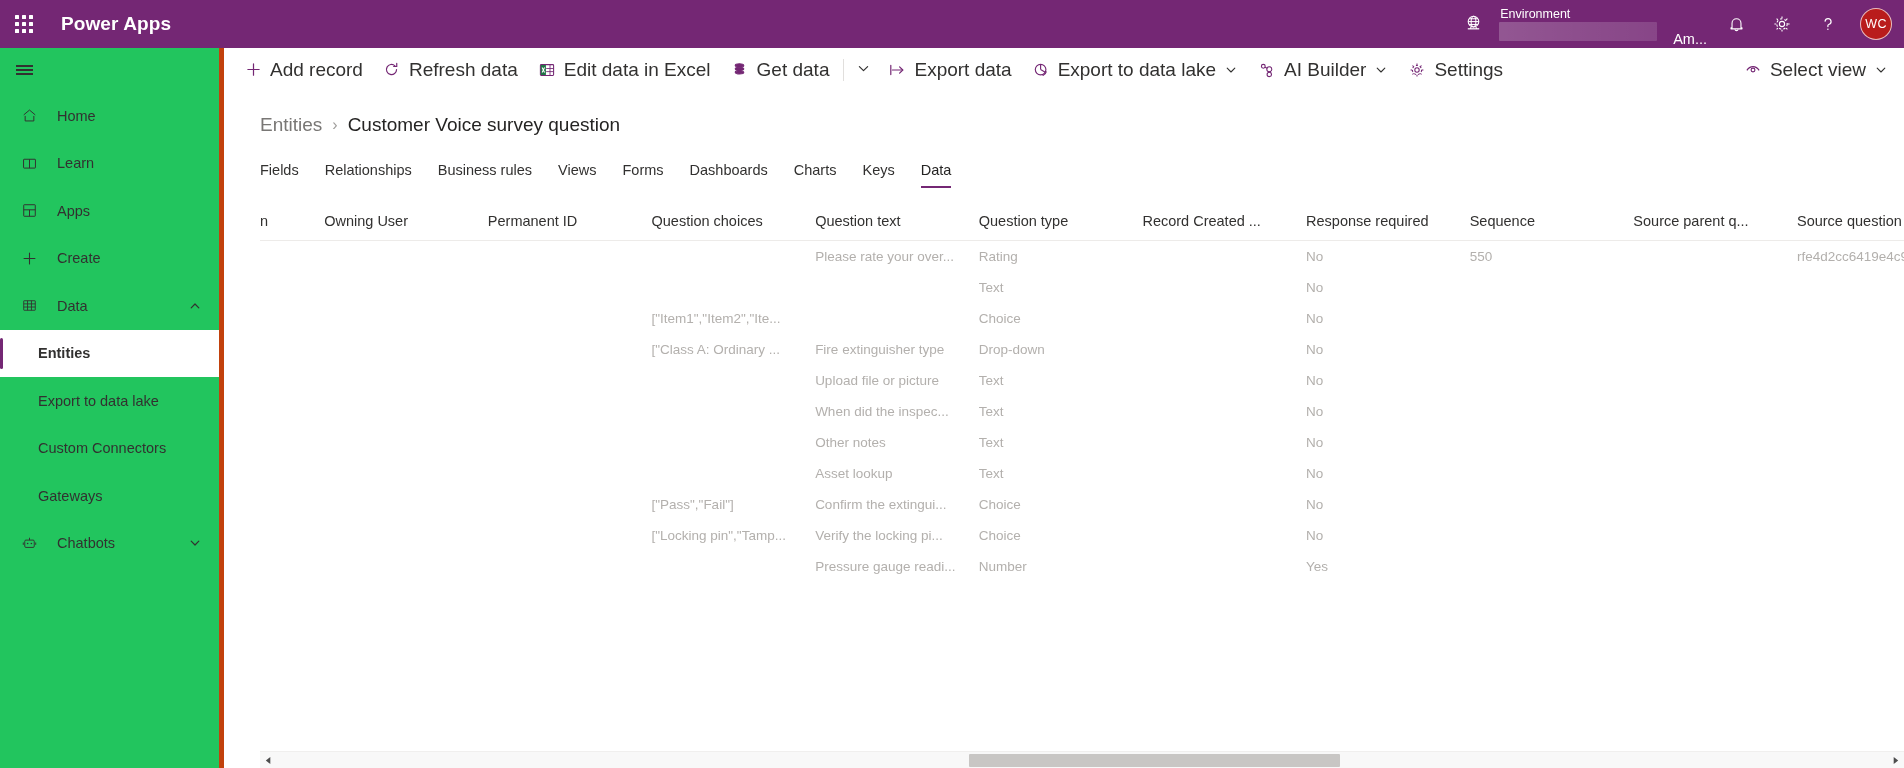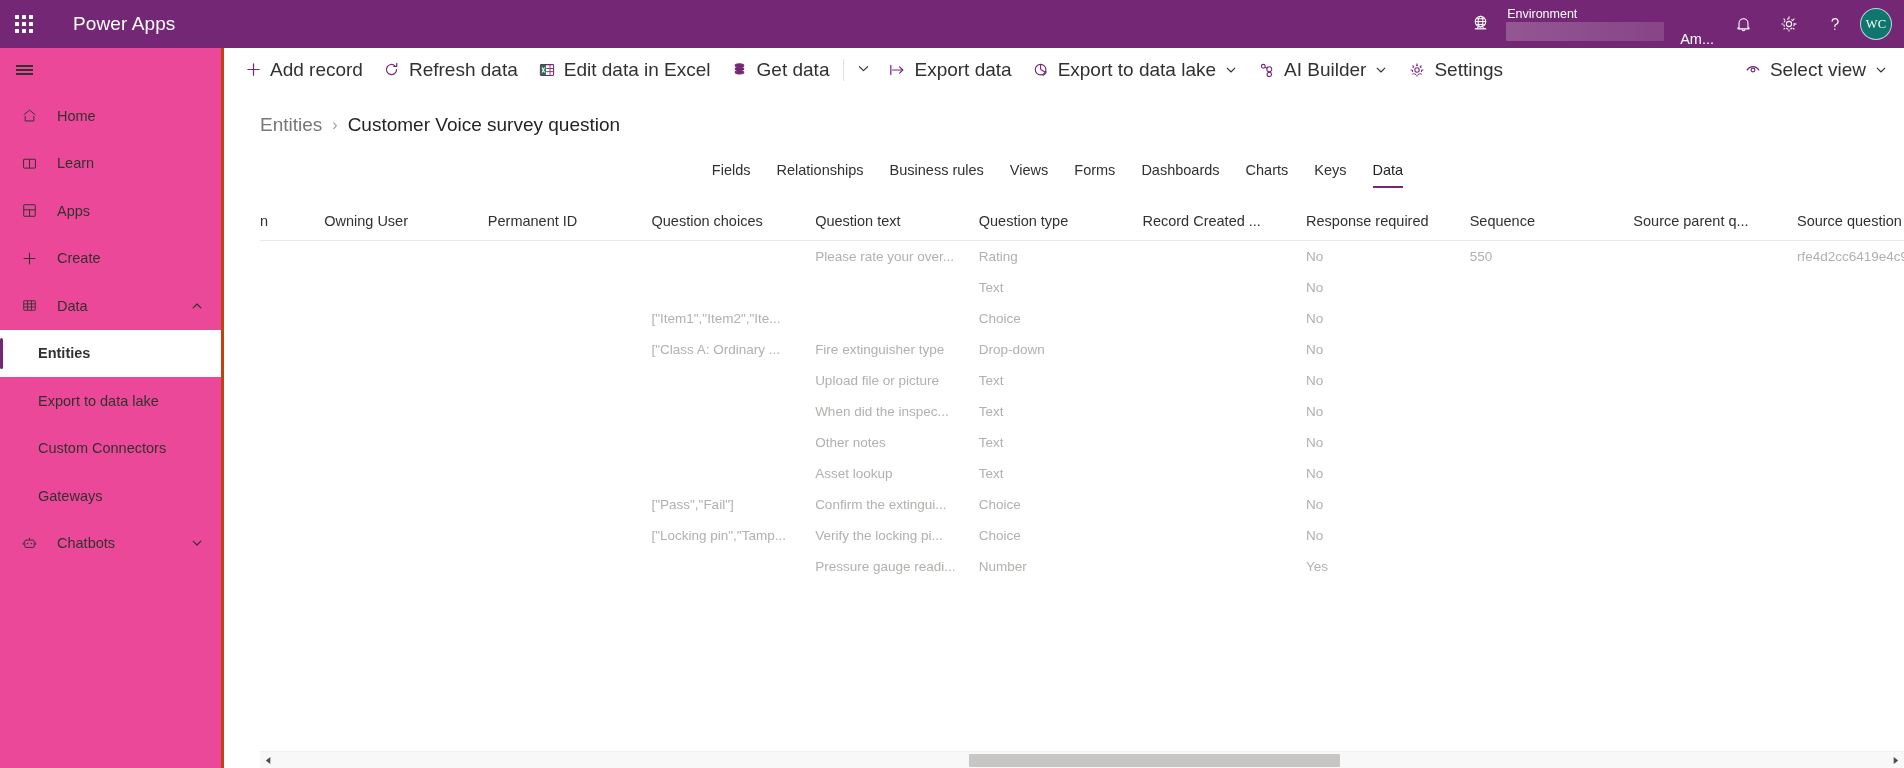--- a/index.html
+++ b/index.html
@@ -27,23 +27,23 @@
     cursor: pointer;
   }
   .waffle-grid {
     display: grid;
     grid-template-columns: repeat(3, 4px);
     grid-template-rows: repeat(3, 4px);
     gap: 3px;
   }
   .waffle-grid i { width: 4px; height: 4px; background: #ffffff; border-radius: 0.5px; display: block; }
   .brand {
-    font-size: 19px; font-weight: normal;
+    font-size: 19px; font-weight: bold;
     letter-spacing: .1px;
-    margin-left: 25px;
+    margin-left: 13px;
     cursor: pointer;
     white-space: nowrap;
   }
   .topbar-spacer { flex: 1; }
   .env-area {
     display: flex; 
     gap: 15px;
     margin-right: 10px;
     cursor: pointer;
   }
@@ -65,37 +65,36 @@
     white-space: nowrap;
   }
   .topbar-icon {
     width: 46px; height: 48px;
     display: flex; align-items: center; justify-content: center;
     cursor: pointer;
   }
   .avatar {
     width: 32px; height: 32px; border-radius: 50%;
     border: 1px solid rgba(255,255,255,.7);
-    background: #0f766e;
+    background: #b91c1c;
     display: flex; align-items: center; justify-content: center;
     font-size: 12.5px; color: #fff; letter-spacing: .3px;
-    margin-right: 12px; margin-left: 2px;
+    margin-right: 12px; margin-left: 9px;
     cursor: pointer;
     flex: 0 0 auto;
-    font-family: Liberation Serif, serif;
   }
 
   
   .body-row { flex: 1; display: flex; min-height: 0; }
 
   
   .sidebar {
     width: 224px; min-width: 224px;
-    background: #ec4899;
-    border-right: 3px solid #c2410c;
+    background: #22c55e;
+    border-right: 5px solid #c2410c;
     display: flex; flex-direction: column;
     padding-top: 0;
     overflow: hidden;
   }
   .hamburger {
     height: 44px; width: 48px;
     display: flex; align-items: center; justify-content: center;
     cursor: pointer;
   }
   .hamburger span { display: block; width: 17px; height: 1.6px; background: #323130; margin: 2.4px 0; }
@@ -174,24 +173,24 @@
   .crumbwrap { padding: 22px 0 0 36px; display: flex; align-items: center; }
   .crumb-link {
     font-size: 19px; color: #797775; cursor: pointer; white-space: nowrap;
   }
   .crumb-sep { margin: 0 10px; color: #a19f9d; font-size: 16px; display: flex; align-items: center; }
   .crumb-current { font-size: 19px; color: #252423; white-space: nowrap; }
 
   
   .tabs {
     display: flex; align-items: flex-end;
+    padding-left: 36px;
     margin-top: 16px;
     height: 36px;
     white-space: nowrap;
-    justify-content: center;
   }
   .tab {
     font-size: 14.5px; color: #323130;
     padding: 0 13px 8px 13px;
     cursor: pointer; position: relative;
     line-height: 20px;
   }
   .tab:first-child { padding-left: 0; }
   .tab.active { color: #252423; }
   .tab.active::after {

